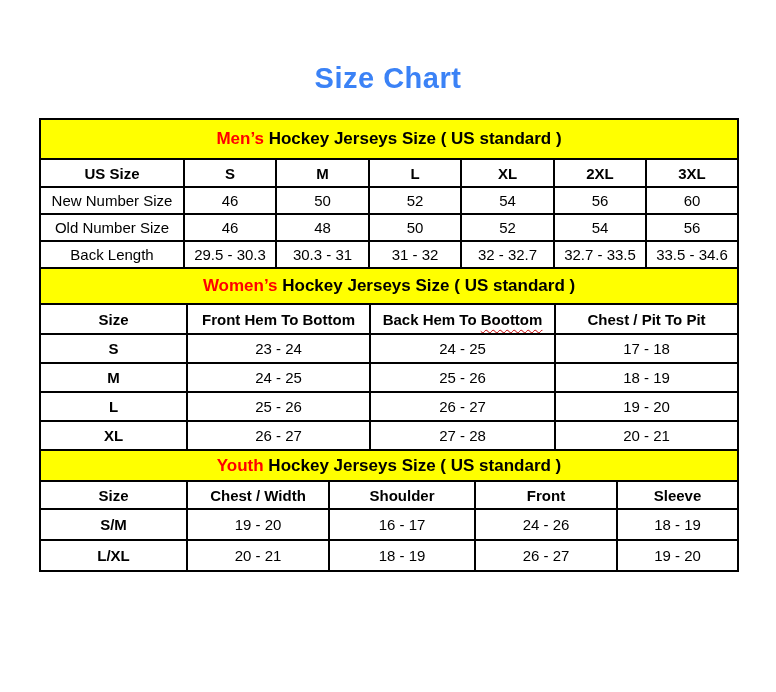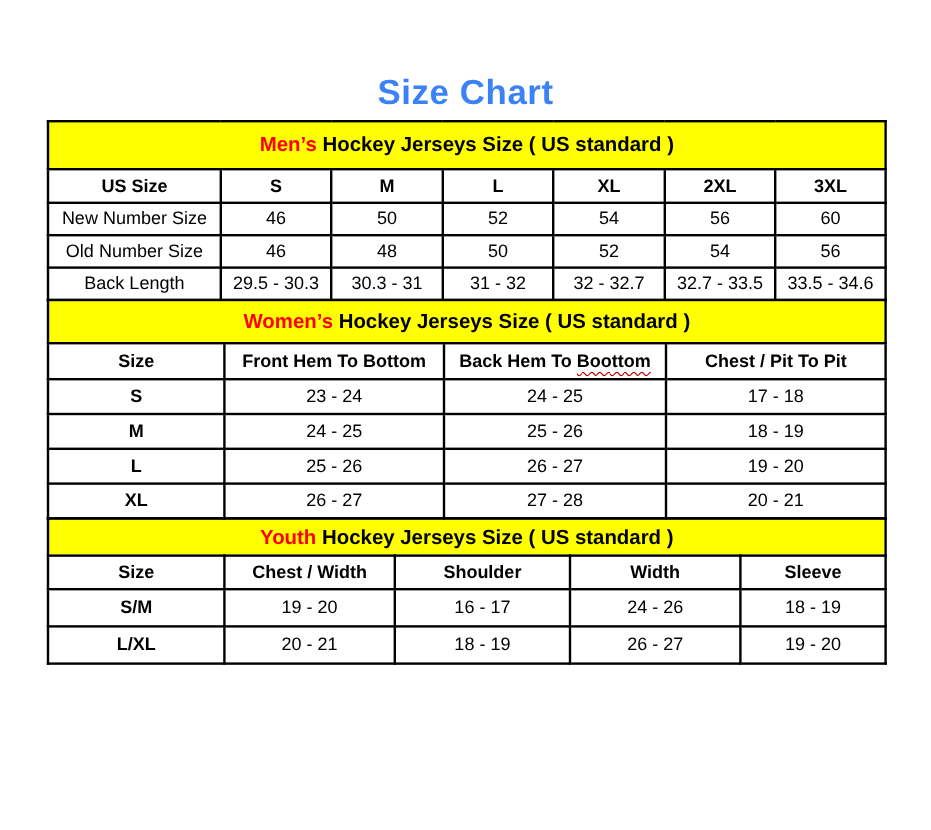--- a/index.html
+++ b/index.html
@@ -11,21 +11,21 @@
   }
   .page { width: 776px; height: 692px; overflow: hidden; }
   .title {
     margin: 62px 0 0 0;
     text-align: center;
     font-size: 29px;
     font-weight: bold;
     color: #3b82f6;
     letter-spacing: 0.5px;
   }
-  .chart-wrap { width: 698px; margin: 5px auto 0 auto; }
+  .chart-wrap { width: 698px; margin: 23px auto 0 auto; }
   table.tbl {
     border-collapse: collapse;
     table-layout: fixed;
     width: 698px;
   }
   table.tbl + table.tbl { margin-top: -2px; }
   .tbl th, .tbl td {
     border: 2px solid #000;
     text-align: center;
     vertical-align: middle;
@@ -178,21 +178,21 @@
           <col style="width:121px">
       </colgroup>
       <thead>
         <tr>
           <th class="band" colspan="5"><span class="hl">Youth</span> <span>Hockey Jerseys Size ( US standard )</span></th>
         </tr>
         <tr class="head-row">
           <th>Size</th>
           <th>Chest / Width</th>
           <th>Shoulder</th>
-          <th>Width</th>
+          <th>Front</th>
           <th>Sleeve</th>
         </tr>
       </thead>
       <tbody>
         <tr>
           <td class="lbl-bold">S/M</td>
           <td>19 - 20</td>
           <td>16 - 17</td>
           <td>24 - 26</td>
           <td>18 - 19</td>

